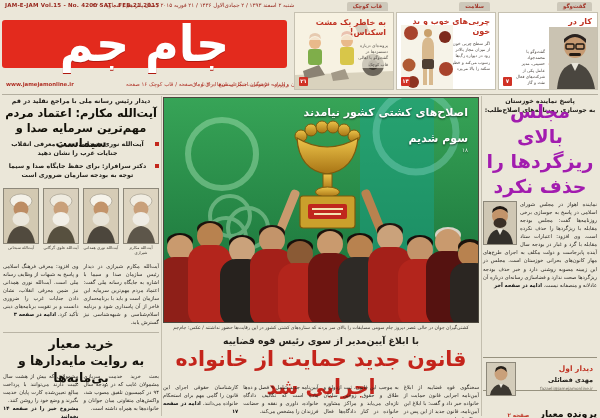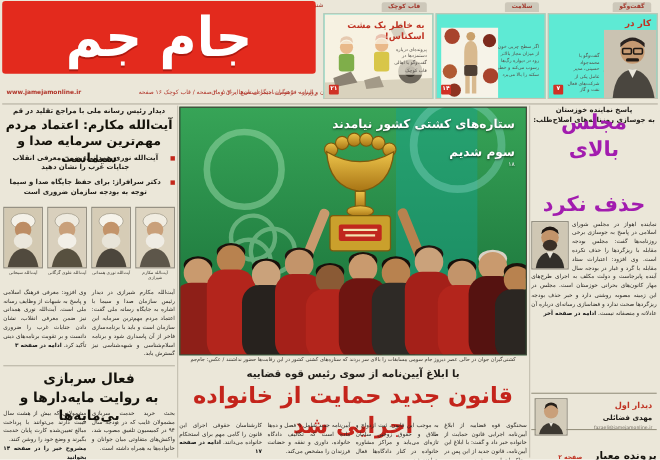--- a/index.html
+++ b/index.html
@@ -4,32 +4,32 @@
 <style>
   html,body{margin:0;padding:0;}
   #page{position:relative;width:600px;height:418px;background:#ebe7d9;overflow:hidden;
         font-family:"DejaVu Sans","Liberation Sans",sans-serif;direction:rtl;color:#1d1b17;}
   .abs{position:absolute;}
   
   .dateline{top:2px;left:2px;width:294px;height:10px;font-size:5.5px;color:#96261c;}
   .date-en{position:absolute;left:3px;top:0;direction:ltr;font-weight:bold;letter-spacing:.2px;}
   .date-fa{position:absolute;right:2px;top:0;}
   
-  .masthead{top:1px;left:2px;width:285px;height:66px;background:#e32a1d;border-radius:3px;
+  .masthead{top:20px;left:2px;width:285px;height:48px;background:#e32a1d;border-radius:3px;
             display:flex;align-items:center;justify-content:center;}
   .logo{color:#fff;font-size:46px;font-weight:900;letter-spacing:-2px;line-height:1;
         text-shadow:0 1px 0 #b01a10;transform:scaleY(1.08);}
   .infoline{top:81px;left:2px;width:596px;height:11px;font-size:5.4px;color:#b03328;}
   .info-url{position:absolute;left:4px;direction:ltr;font-weight:bold;}
   .info-price{position:absolute;left:190px;}
   .info-tagline{position:absolute;right:310px;}
   
   .promo-tab{position:absolute;top:2px;height:9px;padding:0 6px;background:#cdc8ba;color:#a3362a;
              font-size:5.5px;font-weight:bold;line-height:9px;border-radius:2px 2px 0 0;}
-  .promo-card{position:absolute;top:12px;height:78px;width:100px;background:#5eead4;
+  .promo-card{position:absolute;top:12px;height:78px;width:100px;background:#ffffff;
               border:1px solid #c6c1b1;box-sizing:border-box;}
   .promo-title{position:absolute;top:4px;right:5px;left:5px;color:#c03424;font-weight:bold;
                font-size:8px;line-height:1.3;text-align:right;}
   .promo-sub{position:absolute;font-size:4.3px;color:#55504a;line-height:1.45;text-align:right;}
   .promo-badge{position:absolute;bottom:3px;left:4px;width:9px;height:9px;background:#d03125;
                color:#fff;font-size:5.5px;font-weight:bold;text-align:center;line-height:9px;border-radius:1px;}
   .promo-art{position:absolute;}
   
   .hrule-top{top:94px;left:2px;width:596px;height:1px;background:#b3ae9f;}
   .vrule{width:1px;background:#c3beae;top:96px;height:320px;}
@@ -115,20 +115,21 @@
       <rect x="27" y="17" width="8" height="5" rx="1" fill="none" stroke="#1c1713" stroke-width="1.4"></rect>
       <rect x="20" y="26" width="12" height="3" rx="1.5" fill="#231a14"></rect>
       <path d="M8 62 Q10 38 26 36 Q42 38 46 62 Z" fill="#4a463f"></path>
       <path d="M22 36 L26 44 L30 36 Z" fill="#e9e5da"></path>
     </svg>
     <div class="promo-badge">۷</div>
   </div>
 
   <div class="promo-tab" style="right:110px;">سلامت</div>
   <div class="promo-card" style="right:104px;">
+    <div class="promo-title">چربی‌های خوب و بد خون</div>
     <div class="promo-sub" style="top:28px;right:5px;width:42px;">اگر سطح چربی خون از میزان مجاز بالاتر رود در دیواره رگ‌ها رسوب می‌کند و خطر سکته را بالا می‌برد</div>
     <svg class="promo-art" style="top:12px;left:4px;" width="52" height="64" viewBox="0 0 52 64">
       <rect width="52" height="64" fill="#f6f3e8"></rect>
       <circle cx="10" cy="8" r="7" fill="#a8432c"></circle>
       <circle cx="44" cy="12" r="6" fill="#7d2a1c"></circle>
       <circle cx="8" cy="40" r="6.5" fill="#b05a33"></circle>
       <circle cx="12" cy="57" r="6" fill="#8e3320"></circle>
       <circle cx="45" cy="44" r="7" fill="#a8432c"></circle>
       <circle cx="27" cy="8" r="4" fill="#c9a06b"></circle>
       <path d="M27 12 Q33 13 33 22 L33 34 L21 34 L21 22 Q21 13 27 12 Z" fill="#d8b98e"></path>
@@ -224,21 +225,21 @@
   </div>
   <div class="abs lc lc-body body-cols">
     <div class="body-col">آیت‌الله مکارم شیرازی در دیدار رئیس سازمان صدا و سیما با اشاره به جایگاه رسانه ملی گفت: اعتماد مردم مهم‌ترین سرمایه این سازمان است و باید با برنامه‌سازی فاخر از آن پاسداری شود و برنامه اسلام‌شناسی و شبهه‌شناسی نیز گسترش یابد.</div>
     <div class="body-col">
       <span>وی افزود: معرفی فرهنگ اسلامی و پاسخ به شبهات از وظایف رسانه ملی است. آیت‌الله نوری همدانی نیز ضمن معرفی انقلاب، نشان دادن جنایات غرب را ضروری دانست و بر تقویت برنامه‌های دینی تأکید کرد.</span>
       <span class="more">ادامه در صفحه ۳</span>
     </div>
   </div>
   <div class="abs lc-div abs" style="left:3px;"></div>
   <div class="abs lc lc-title2">
-    <span>فعال سربازی</span><br>
+    <span>خرید معیار</span><br>
     <span>به روایت مایه‌دارها و بی‌مایه‌ها</span>
   </div>
   <div class="abs lc lc-body2 body-cols">
     <div class="body-col">بحث خرید خدمت سربازی مشمولان غایب که در بودجه سال ۹۴ در کمیسیون تلفیق مصوب شد، واکنش‌های متفاوتی میان جوانان و خانواده‌ها به همراه داشته است.</div>
     <div class="body-col">
       <span>مشمولانی که بیش از هشت سال غیبت دارند می‌توانند با پرداخت مبالغ تعیین‌شده کارت پایان خدمت بگیرند و وضع خود را روشن کنند.</span><br>
       <span class="more">مشروح خبر را در صفحه ۱۴ بخوانید</span>
     </div>
   </div>
 
@@ -315,46 +316,46 @@
         <path d="M-30 12 Q0 30 31 12 Q28 44 0 48 Q-28 44 -30 12 Z" fill="url(#gold)" stroke="#7c5a0e" stroke-width="1.2"></path>
         <rect x="-4" y="48" width="9" height="16" fill="url(#gold)" stroke="#7c5a0e" stroke-width="1"></rect>
         <ellipse cx="0.5" cy="66" rx="12" ry="5" fill="url(#gold)" stroke="#7c5a0e" stroke-width="1"></ellipse>
         <rect x="-27" y="70" width="55" height="32" rx="3" fill="#caa02c" stroke="#7c5a0e" stroke-width="1.2"></rect>
         <rect x="-19" y="78" width="39" height="15" rx="2" fill="#c0271d"></rect>
         <rect x="-15" y="82" width="31" height="2" fill="#f3e3b0"></rect>
         <rect x="-13" y="87" width="27" height="2" fill="#f3e3b0"></rect>
       </g>
     </svg>
     <div class="photo-head">
-      <div class="photo-head-l1">ستاره‌های کشتی کشور نیامدند</div>
+      <div class="photo-head-l1">اصلاح‌های کشتی کشور نیامدند</div>
       <div class="photo-head-l2">سوم شدیم</div>
       <div class="photo-page">۱۸</div>
     </div>
   </div>
   <div class="abs cc cc-caption">کشتی‌گیران جوان در حالی عصر دیروز جام سومی مسابقات را بالای سر بردند که ستاره‌های کشتی کشور در این رقابت‌ها حضور نداشتند / عکس: جام‌جم</div>
-  <div class="abs cc kicker cc-kicker">با ابلاغ آیین‌نامه از سوی رئیس قوه قضاییه</div>
+  <div class="abs cc kicker cc-kicker">با ابلاغ آیین‌مدیر از سوی رئیس قوه قضاییه</div>
   <div class="abs cc cc-headline">قانون جدید حمایت از خانواده اجرایی شد</div>
   <div class="abs cc cc-body body-cols">
     <div class="body-col">سخنگوی قوه قضاییه از ابلاغ آیین‌نامه اجرایی قانون حمایت از خانواده خبر داد و گفت: با ابلاغ این آیین‌نامه، قانون جدید از این پس در محاکم اجرایی می‌شود.</div>
     <div class="body-col">به موجب این قانون، ثبت ازدواج و طلاق و حقوق زوجین سامان تازه‌ای می‌یابد و مراکز مشاوره خانواده در کنار دادگاه‌ها فعال خواهند شد.</div>
     <div class="body-col">آیین‌نامه جدید شامل ۹ فصل و ده‌ها ماده است که تکالیف دادگاه خانواده، داوری و نفقه و حضانت فرزندان را مشخص می‌کند.</div>
     <div class="body-col">
       <span>کارشناسان حقوقی اجرای این قانون را گامی مهم برای استحکام خانواده می‌دانند.</span>
       <span class="more">ادامه در صفحه ۱۷</span>
     </div>
   </div>
 
   <div class="abs rc kicker rc-kicker">
     <span>پاسخ نماینده خوزستان</span><br>
     <span>به جوسازی روزنامه‌های اصلاح‌طلب:</span>
   </div>
   <div class="abs rc rc-headline">
     <span>مجلس</span><br>
     <span>بالای</span><br>
-    <br>
+    <span>ریزگردها را</span><br>
     <span>حذف نکرد</span>
   </div>
   <div class="abs rc rc-body">
     <svg class="rc-photo" width="32" height="42" viewBox="0 0 32 42">
       <rect width="32" height="42" fill="#cfc7b4"></rect>
       <circle cx="16" cy="14" r="8" fill="#c3946a"></circle>
       <path d="M8 11 Q16 3 24 11 L23 7 Q16 1 9 7 Z" fill="#1f1813"></path>
       <ellipse cx="16" cy="21" rx="6.5" ry="5" fill="#3a2f26"></ellipse>
       <path d="M3 42 Q5 28 16 27 Q27 28 29 42 Z" fill="#33302b"></path>
       <path d="M13 27 L16 33 L19 27 Z" fill="#e9e5da"></path>

